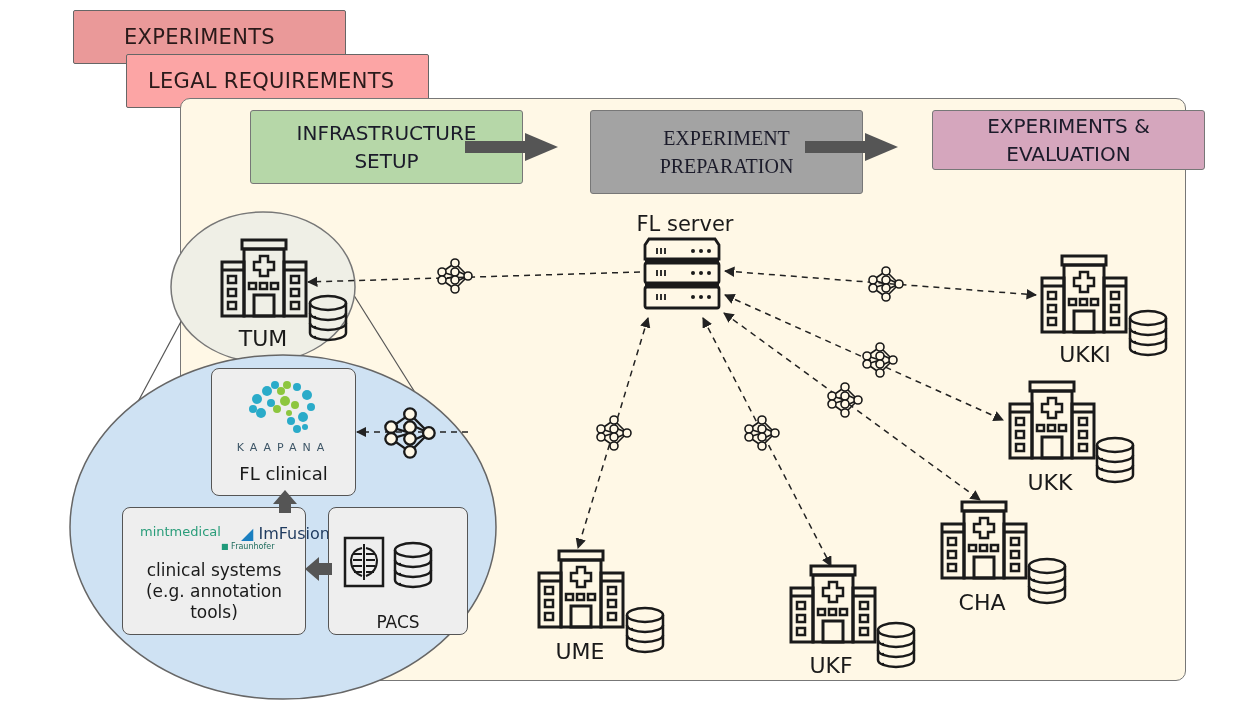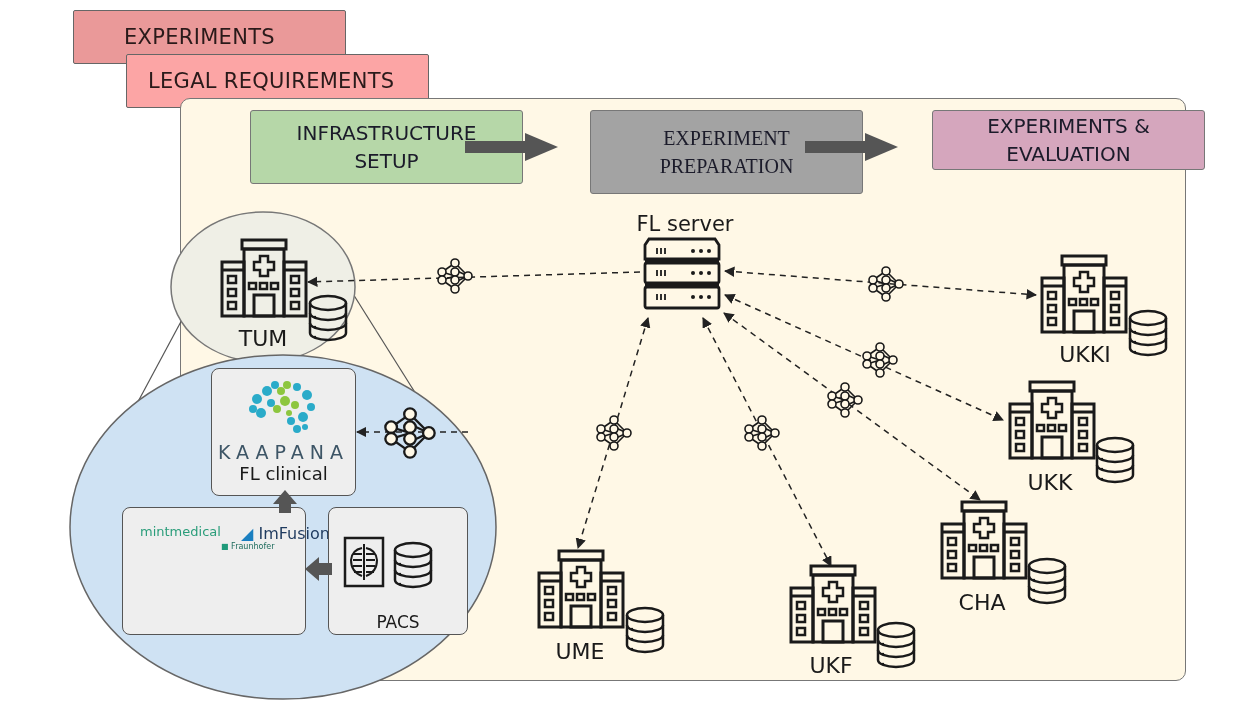--- a/index.html
+++ b/index.html
@@ -218,32 +218,35 @@
     </g>
     <g fill="#8dc63f">
       <circle cx="36" cy="14" r="4"></circle>
         <circle cx="42" cy="8" r="4"></circle>
         <circle cx="40" cy="24" r="5"></circle>
       <circle cx="50" cy="28" r="4"></circle>
         <circle cx="32" cy="32" r="4"></circle>
         <circle cx="44" cy="36" r="3"></circle>
     </g>
   </svg>
-  <div class="html-label" style="left:0;right:0;top:72px;font-size:19px;letter-spacing:6px;color:#3d5566;">KAAPANA</div>
+  <div class="html-label" style="left:0;right:0;top:72px;font-size:11px;letter-spacing:6px;color:#3d5566;">KAAPANA</div>
   <div class="html-label" style="left:0;right:0;top:94px;font-size:18px;">FL clinical</div>
 </div>
 
 <div class="box" style="left:122px;top:507px;width:184px;height:128px;">
   <div class="html-label" style="left:10px;top:16px;font-size:13px;color:#2a9d7a;margin-left:7px;">mintmedical</div>
   <div class="html-label" style="left:118px;top:16px;font-size:16px;color:#1e3a5f;">
     <span style="color:#1a7fc0;">◢</span> <span>ImFusion</span>
   </div>
   <div class="html-label" style="left:98px;top:34px;font-size:8px;color:#1d6b5c;">
     <span style="color:#1f9a7a;">■</span> <span>Fraunhofer</span>
   </div>
+  <div class="html-label" style="left:0;right:0;top:52px;font-size:17px;line-height:21px;white-space:pre-line;">clinical  systems
+(e.g. annotation
+tools)</div>
 </div>
 
 <div class="box" style="left:328px;top:507px;width:140px;height:128px;">
   <svg width="42" height="52" style="position:absolute;left:14px;top:28px;">
     <rect x="2" y="2" width="38" height="48" fill="none" stroke="#1a1a1a" stroke-width="2.5"></rect>
     <g fill="none" stroke="#1a1a1a" stroke-width="2">
       <line x1="21" y1="8" x2="21" y2="44"></line>
       <path d="M19 12 q-10 2 -11 12 q0 12 11 16"></path>
       <path d="M23 12 q10 2 11 12 q0 12 -11 16"></path>
       <path d="M10 18 h9 M10 24 h9 M10 30 h9 M11 36 h8"></path>

